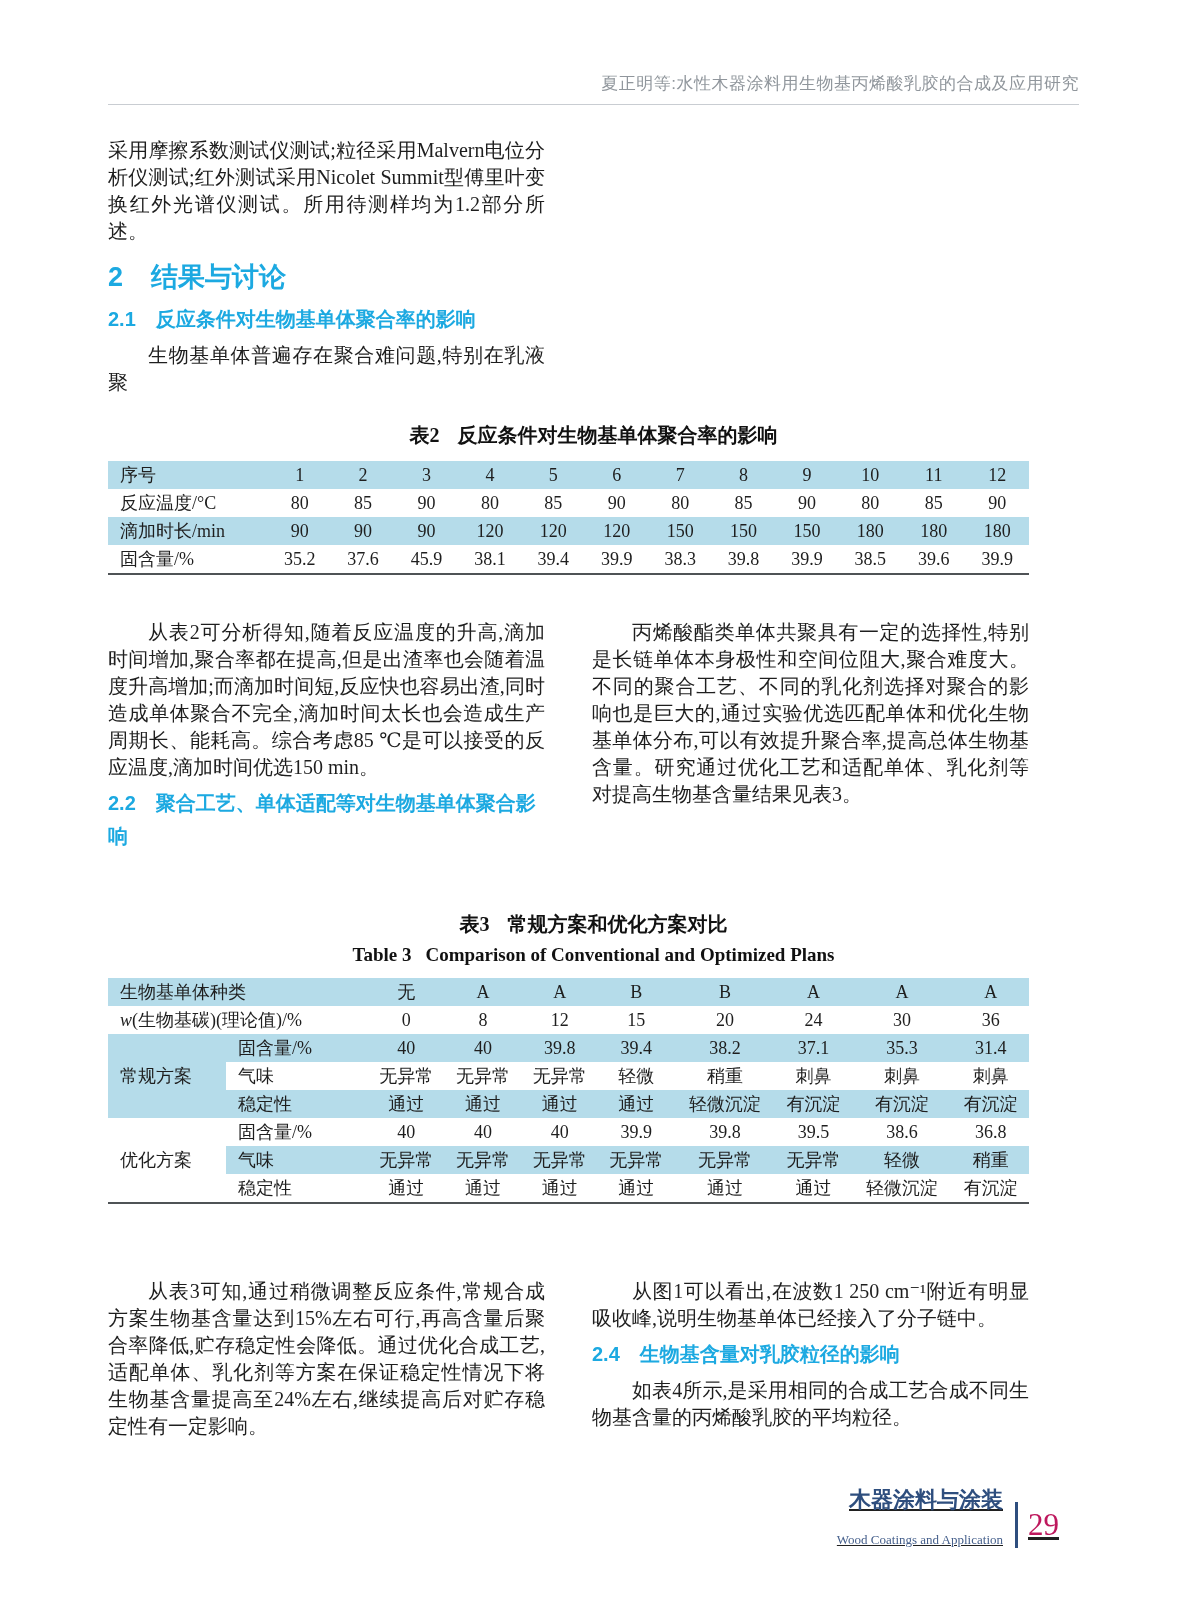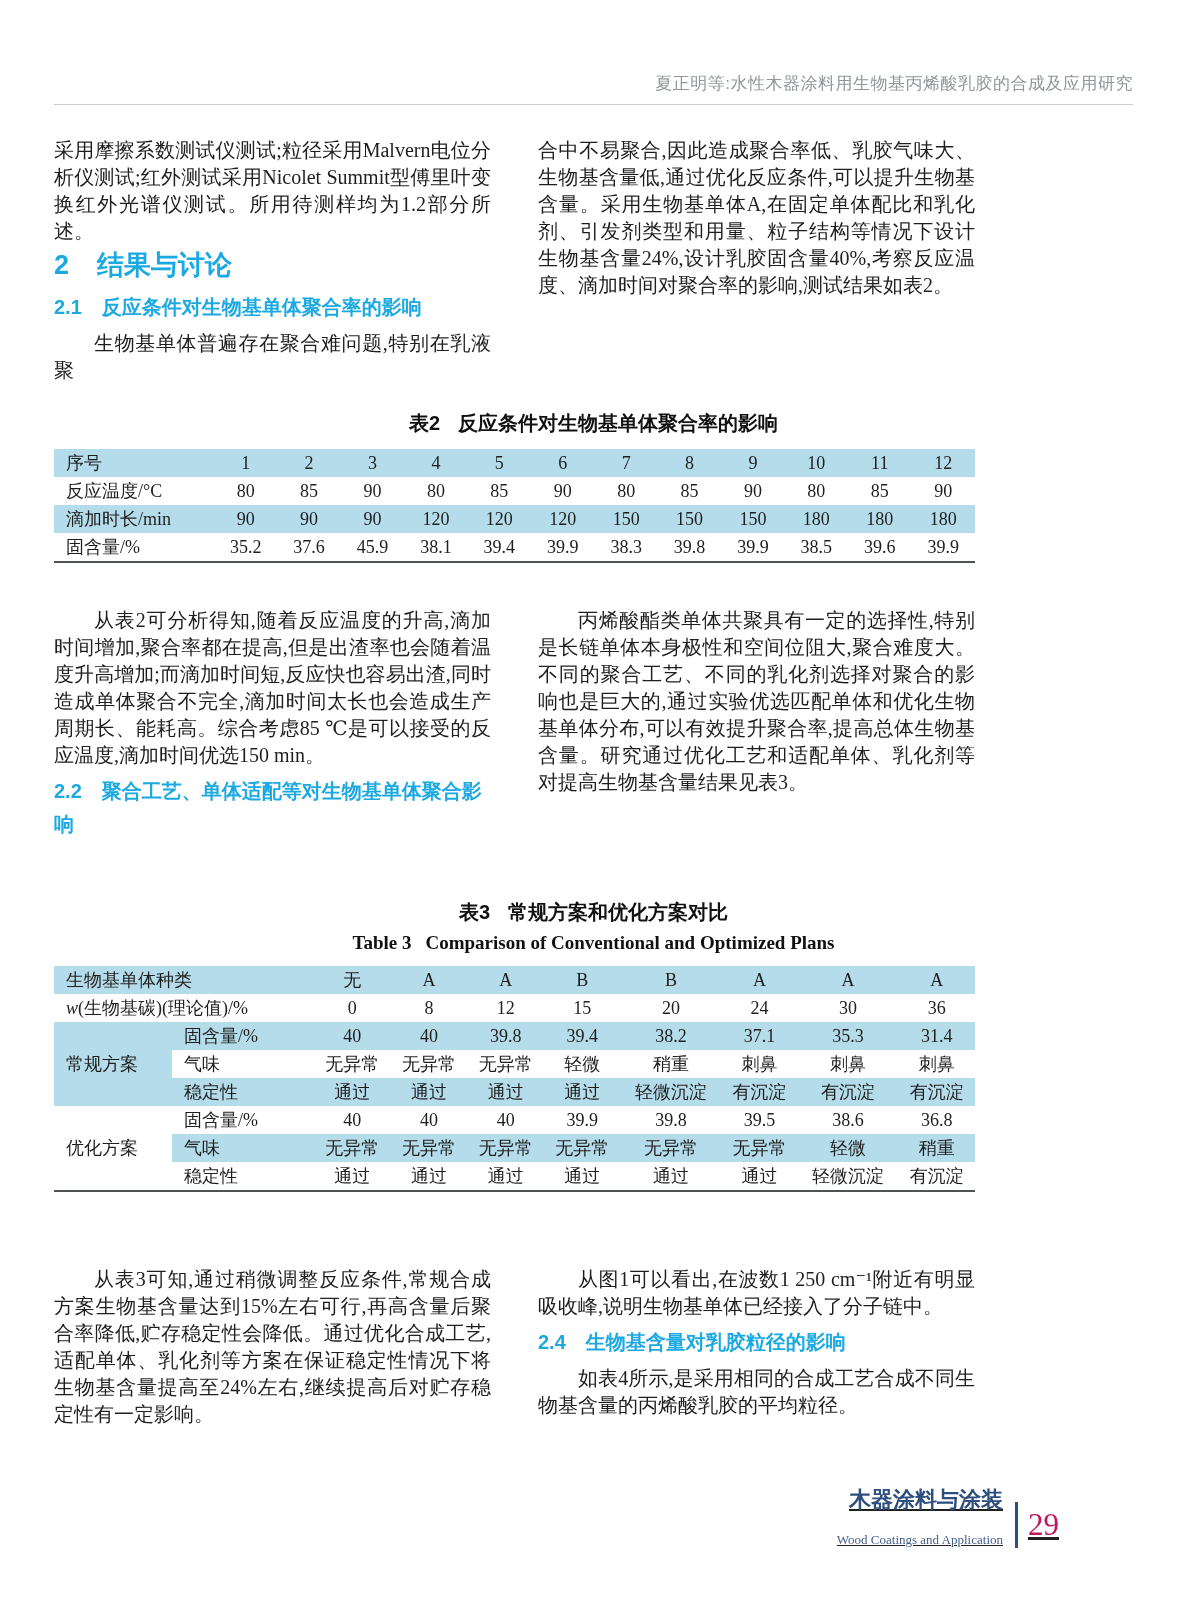--- a/index.html
+++ b/index.html
@@ -3,21 +3,21 @@
 <meta charset="utf-8">
 <style>
   html,body{margin:0;padding:0;background:#ffffff;}
   .page{
     position:relative;
     width:1187px;height:1600px;
     margin:0 auto;background:#ffffff;
     font-family:"Liberation Serif","DejaVu Serif",serif;
     color:#202020;
     box-sizing:border-box;
-    padding:0 54px;
+    padding:0 108px;
     overflow:hidden;
   }
   
   .header{padding-top:72px;border-bottom:1px solid #c9cdd2;padding-bottom:9px;}
   .header-title{
     text-align:right;
     font-family:"Liberation Sans","DejaVu Sans",sans-serif;
     font-size:17px;color:#90969c;letter-spacing:.5px;
   }
   
@@ -29,34 +29,34 @@
   p.body{
     margin:0;font-size:20px;line-height:27px;
     text-align:justify;color:#1e1e1e;
   }
   p.ind{text-indent:2em;}
   p.fill{text-align-last:justify;}
   
   .h2{
     font-family:"Liberation Sans","DejaVu Sans",sans-serif;
     color:#1ca9e1;font-weight:bold;font-size:27px;
-    margin:4px 0 10px 0;line-height:32px;
+    margin:16px 0 10px 0;line-height:32px;
   }
   .h2 .num{margin-right:28px;}
   .h3{
     font-family:"Liberation Sans","DejaVu Sans",sans-serif;
     color:#1ca9e1;font-weight:bold;font-size:20px;
     margin:6px 0 6px 0;line-height:33px;
   }
   .h3 .num{margin-right:20px;}
   
   .table-block{margin-top:26px;}
   .table-block.t3{margin-top:52px;}
   .tbl-title-cn{
-    text-align:center;font-family:Liberation Sans, sans-serif;
+    text-align:center;font-family:Liberation Serif, serif;
     font-weight:bold;font-size:20px;color:#111;
   }
   .tbl-title-cn .tlabel{margin-right:18px;}
   .tbl-title-en{
     text-align:center;font-family:"Liberation Serif","DejaVu Serif",serif;
     font-weight:bold;font-size:19px;color:#111;margin-top:6px;
   }
   .tbl-title-en .tlabel{margin-right:14px;}
   table.datatable{
     border-collapse:collapse;width:921px;margin-top:12px;
@@ -103,23 +103,20 @@
   <div class="cols cols1">
     <div class="col">
       <p class="body">采用摩擦系数测试仪测试;粒径采用Malvern电位分析仪测试;红外测试采用Nicolet Summit型傅里叶变换红外光谱仪测试。所用待测样均为1.2部分所述。</p>
       <div class="h2">
         <span class="num">2</span><span>结果与讨论</span>
       </div>
       <div class="h3">
         <span class="num">2.1</span><span>反应条件对生物基单体聚合率的影响</span>
       </div>
       <p class="body ind fill">生物基单体普遍存在聚合难问题,特别在乳液聚</p>
-    </div>
-    <div class="col">
-      <p class="body">合中不易聚合,因此造成聚合率低、乳胶气味大、生物基含量低,通过优化反应条件,可以提升生物基含量。采用生物基单体A,在固定单体配比和乳化剂、引发剂类型和用量、粒子结构等情况下设计生物基含量24%,设计乳胶固含量40%,考察反应温度、滴加时间对聚合率的影响,测试结果如表2。</p>
     </div>
   </div>
 
   <div class="table-block">
     <div class="tbl-title-cn">
       <span class="tlabel">表2</span><span>反应条件对生物基单体聚合率的影响</span>
     </div>
     <table class="datatable" id="table2">
       <colgroup>
           <col style="width:160px">

